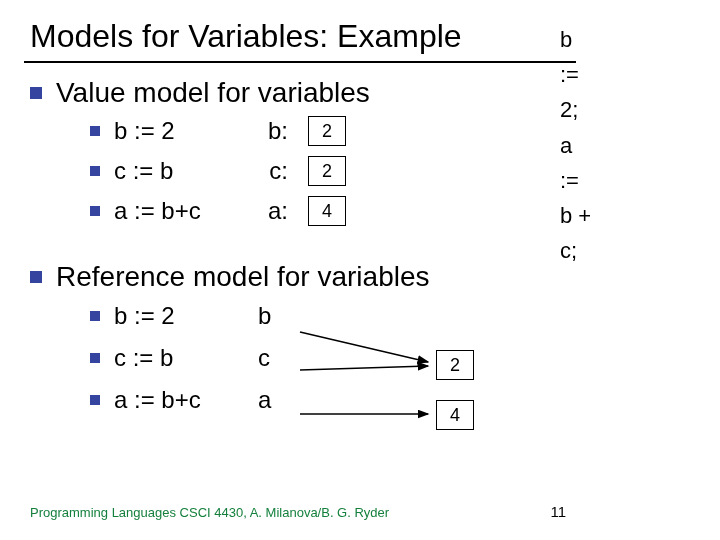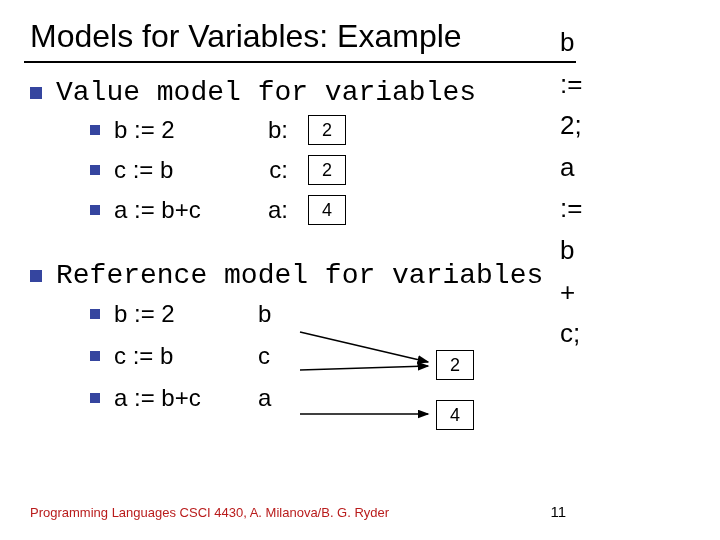--- a/index.html
+++ b/index.html
@@ -34,21 +34,21 @@
     border-bottom: 2px solid #000;
     margin-top: 6px;
     margin-bottom: 10px;
     margin-left: -6px;
     margin-right: -10px;
   }
   .code-side {
     position: absolute;
     left: 560px;
     top: 22px;
-    font-size: 26px;
+    font-size: 22px;
   }
   .code-side div { line-height: 1.6; }
   .bullet-row {
     display: flex;
     align-items: center;
     gap: 14px;
     margin-top: 8px;
   }
   .bullet-row.sub {
     margin-left: 60px;
@@ -59,21 +59,20 @@
     height: 12px;
     background: #35459f;
     flex-shrink: 0;
   }
   .sq.small {
     width: 10px;
     height: 10px;
   }
   .h2 {
     font-size: 28px;
-    font-family: Liberation Mono, monospace;
   }
   .item {
     font-size: 24px;
     display: flex;
     align-items: center;
     gap: 14px;
     height: 36px;
   }
   .col-assign { width: 130px; }
   .col-var    { width: 30px; text-align: right; }
@@ -101,21 +100,21 @@
     left: 300px;
     top: 318px;
     overflow: visible;
     pointer-events: none;
   }
   .footer {
     position: absolute;
     left: 30px;
     bottom: 20px;
     font-size: 13px;
-    color: #b91c1c;
+    color: #15803d;
   }
   .pagenum {
     position: absolute;
     right: 30px;
     bottom: 20px;
     font-size: 15px;
   }
 </style>
 </head>
 <body>

